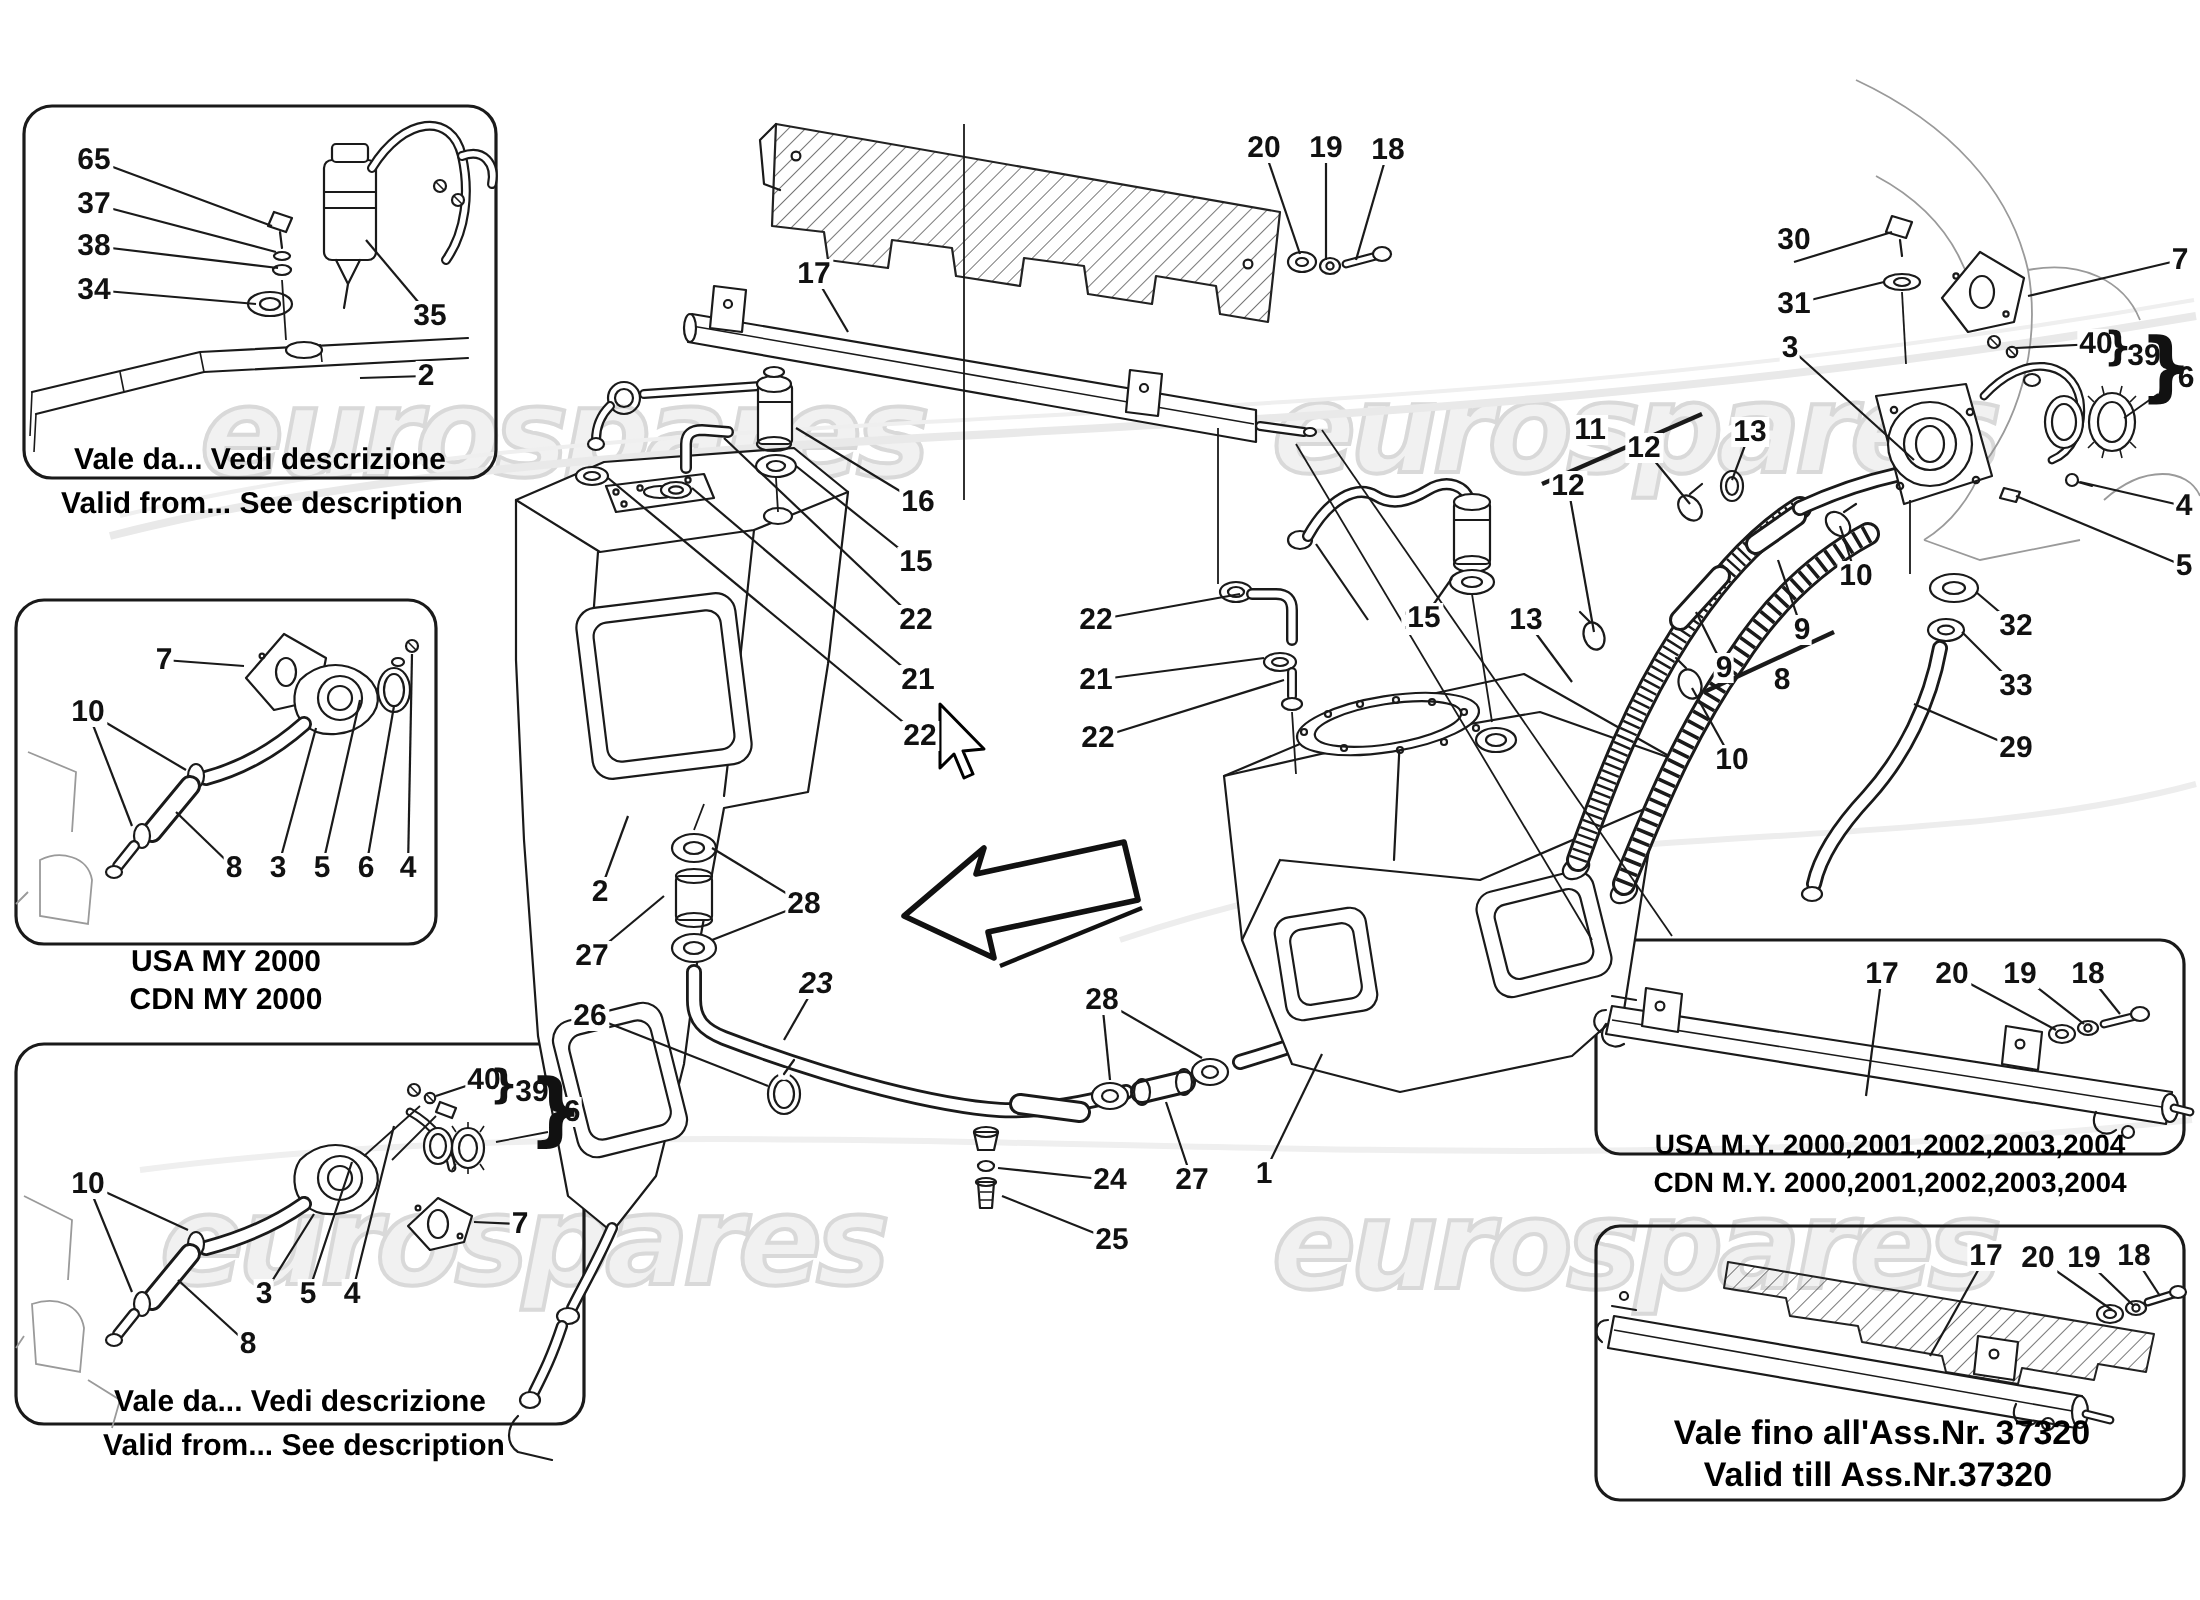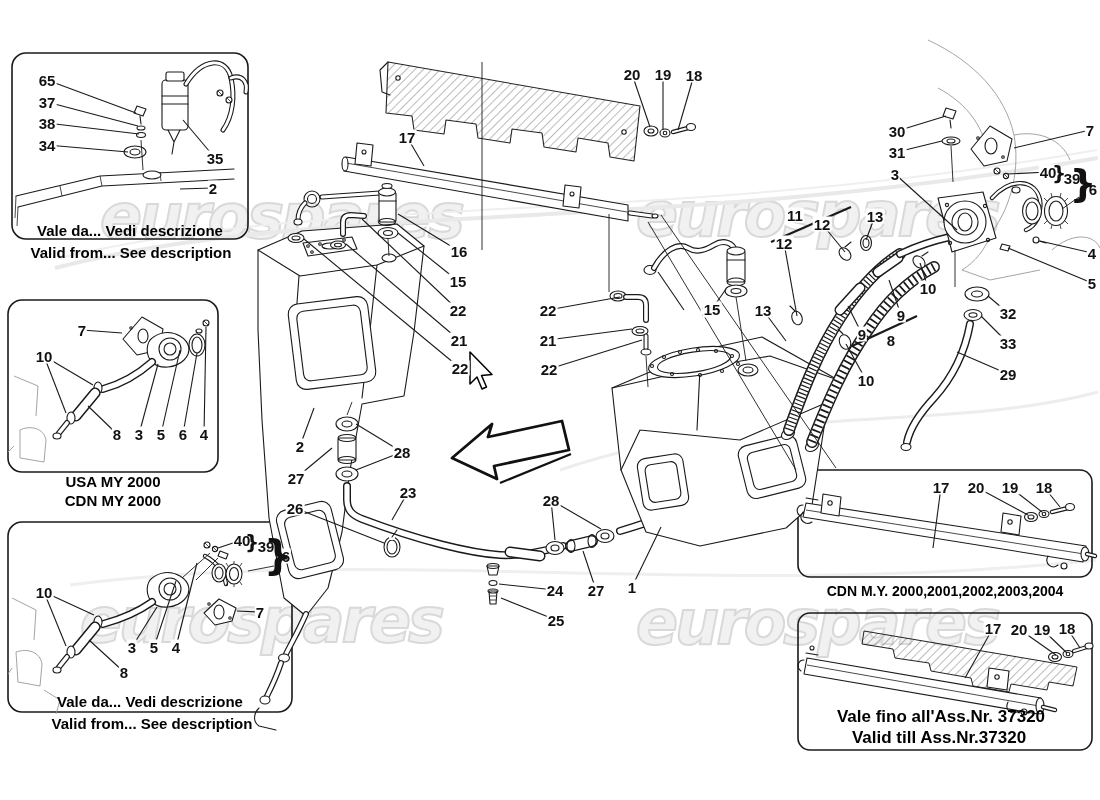--- a/index.html
+++ b/index.html
@@ -517,20 +517,21 @@
       <line x1="1042" y1="629" x2="1067" y2="653" stroke="#1a1a1a" stroke-width="1.1"></line>
       <line x1="1067" y1="628" x2="1080" y2="648" stroke="#1a1a1a" stroke-width="1.1"></line>
     </svg>
 
 <div class="cap" style="left:130px;top:230px">Vale da... Vedi descrizione</div>
 <div class="cap" style="left:131px;top:252px">Valid from... See description</div>
 <div class="cap" style="left:113px;top:481px">USA MY 2000</div>
 <div class="cap" style="left:113px;top:500px">CDN MY 2000</div>
 <div class="cap" style="left:150px;top:701px">Vale da... Vedi descrizione</div>
 <div class="cap" style="left:152px;top:723px">Valid from... See description</div>
+<div class="cap d" style="left:945px;top:572px">USA M.Y. 2000,2001,2002,2003,2004</div>
 <div class="cap d" style="left:945px;top:591px">CDN M.Y. 2000,2001,2002,2003,2004</div>
 <div class="cap e" style="left:941px;top:717px">Vale fino all'Ass.Nr. 37320</div>
 <div class="cap e" style="left:939px;top:738px">Valid till Ass.Nr.37320</div>
 
 <div class="co" style="left: 47px; top: 80px;">65</div>
     <div class="co" style="left: 47px; top: 102px; text-align: right;">37</div>
     <div class="co" style="left: 47px; top: 123px;">38</div>
     <div class="co" style="left: 47px; top: 145px;">34</div>
     <div class="co" style="left: 215px; top: 158px;">35</div>
     <div class="co" style="left: 213px; top: 188px;">2</div>
@@ -567,37 +568,37 @@
     <div class="co" style="left: 763px; top: 310px;">13</div>
     <div class="co" style="left: 795px; top: 215px;">11</div>
     <div class="co" style="left: 822px; top: 224px;">12</div>
     <div class="co" style="left: 784px; top: 243px;">12</div>
     <div class="co" style="left: 875px; top: 216px;">13</div>
     <div class="co" style="left: 901px; top: 315px;">9</div>
     <div class="co" style="left: 862px; top: 334px;">9</div>
     <div class="co" style="left: 891px; top: 340px;">8</div>
     <div class="co" style="left: 928px; top: 288px;">10</div>
     <div class="co" style="left: 866px; top: 380px;">10</div>
-    <div class="co" style="left: 897px; top: 131px; text-align: center;">30</div>
+    <div class="co" style="left: 897px; top: 120px; text-align: center;">30</div>
     <div class="co" style="left: 897px; top: 152px;">31</div>
     <div class="co" style="left: 895px; top: 174px;">3</div>
     <div class="co" style="left: 1090px; top: 130px;">7</div>
     <div class="co" style="left: 1048px; top: 172px;">40</div>
     <div class="co" style="left: 1072px; top: 178px;">39</div>
     <div class="co" style="left: 1093px; top: 189px;">6</div>
     <div class="co" style="left: 1092px; top: 253px;">4</div>
     <div class="co" style="left: 1092px; top: 283px;">5</div>
     <div class="co" style="left: 1008px; top: 313px;">32</div>
     <div class="co" style="left: 1008px; top: 343px;">33</div>
     <div class="co" style="left: 1008px; top: 374px;">29</div>
     <div class="co" style="left: 300px; top: 446px;">2</div>
     <div class="co" style="left: 402px; top: 452px;">28</div>
     <div class="co" style="left: 296px; top: 478px;">27</div>
     <div class="co" style="left: 295px; top: 508px;">26</div>
-    <div class="co" style="left: 408px; top: 492px;">23</div>
+    <div class="co" style="left: 408px; top: 492px; font-style: italic;">23</div>
     <div class="co" style="left: 551px; top: 500px;">28</div>
     <div class="co" style="left: 596px; top: 590px;">27</div>
     <div class="co" style="left: 555px; top: 590px;">24</div>
     <div class="co" style="left: 556px; top: 620px;">25</div>
     <div class="co" style="left: 632px; top: 587px;">1</div>
     <div class="co" style="left: 941px; top: 487px;">17</div>
     <div class="co" style="left: 976px; top: 487px;">20</div>
     <div class="co" style="left: 1010px; top: 487px;">19</div>
     <div class="co" style="left: 1044px; top: 487px;">18</div>
     <div class="co" style="left: 993px; top: 628px;">17</div>

